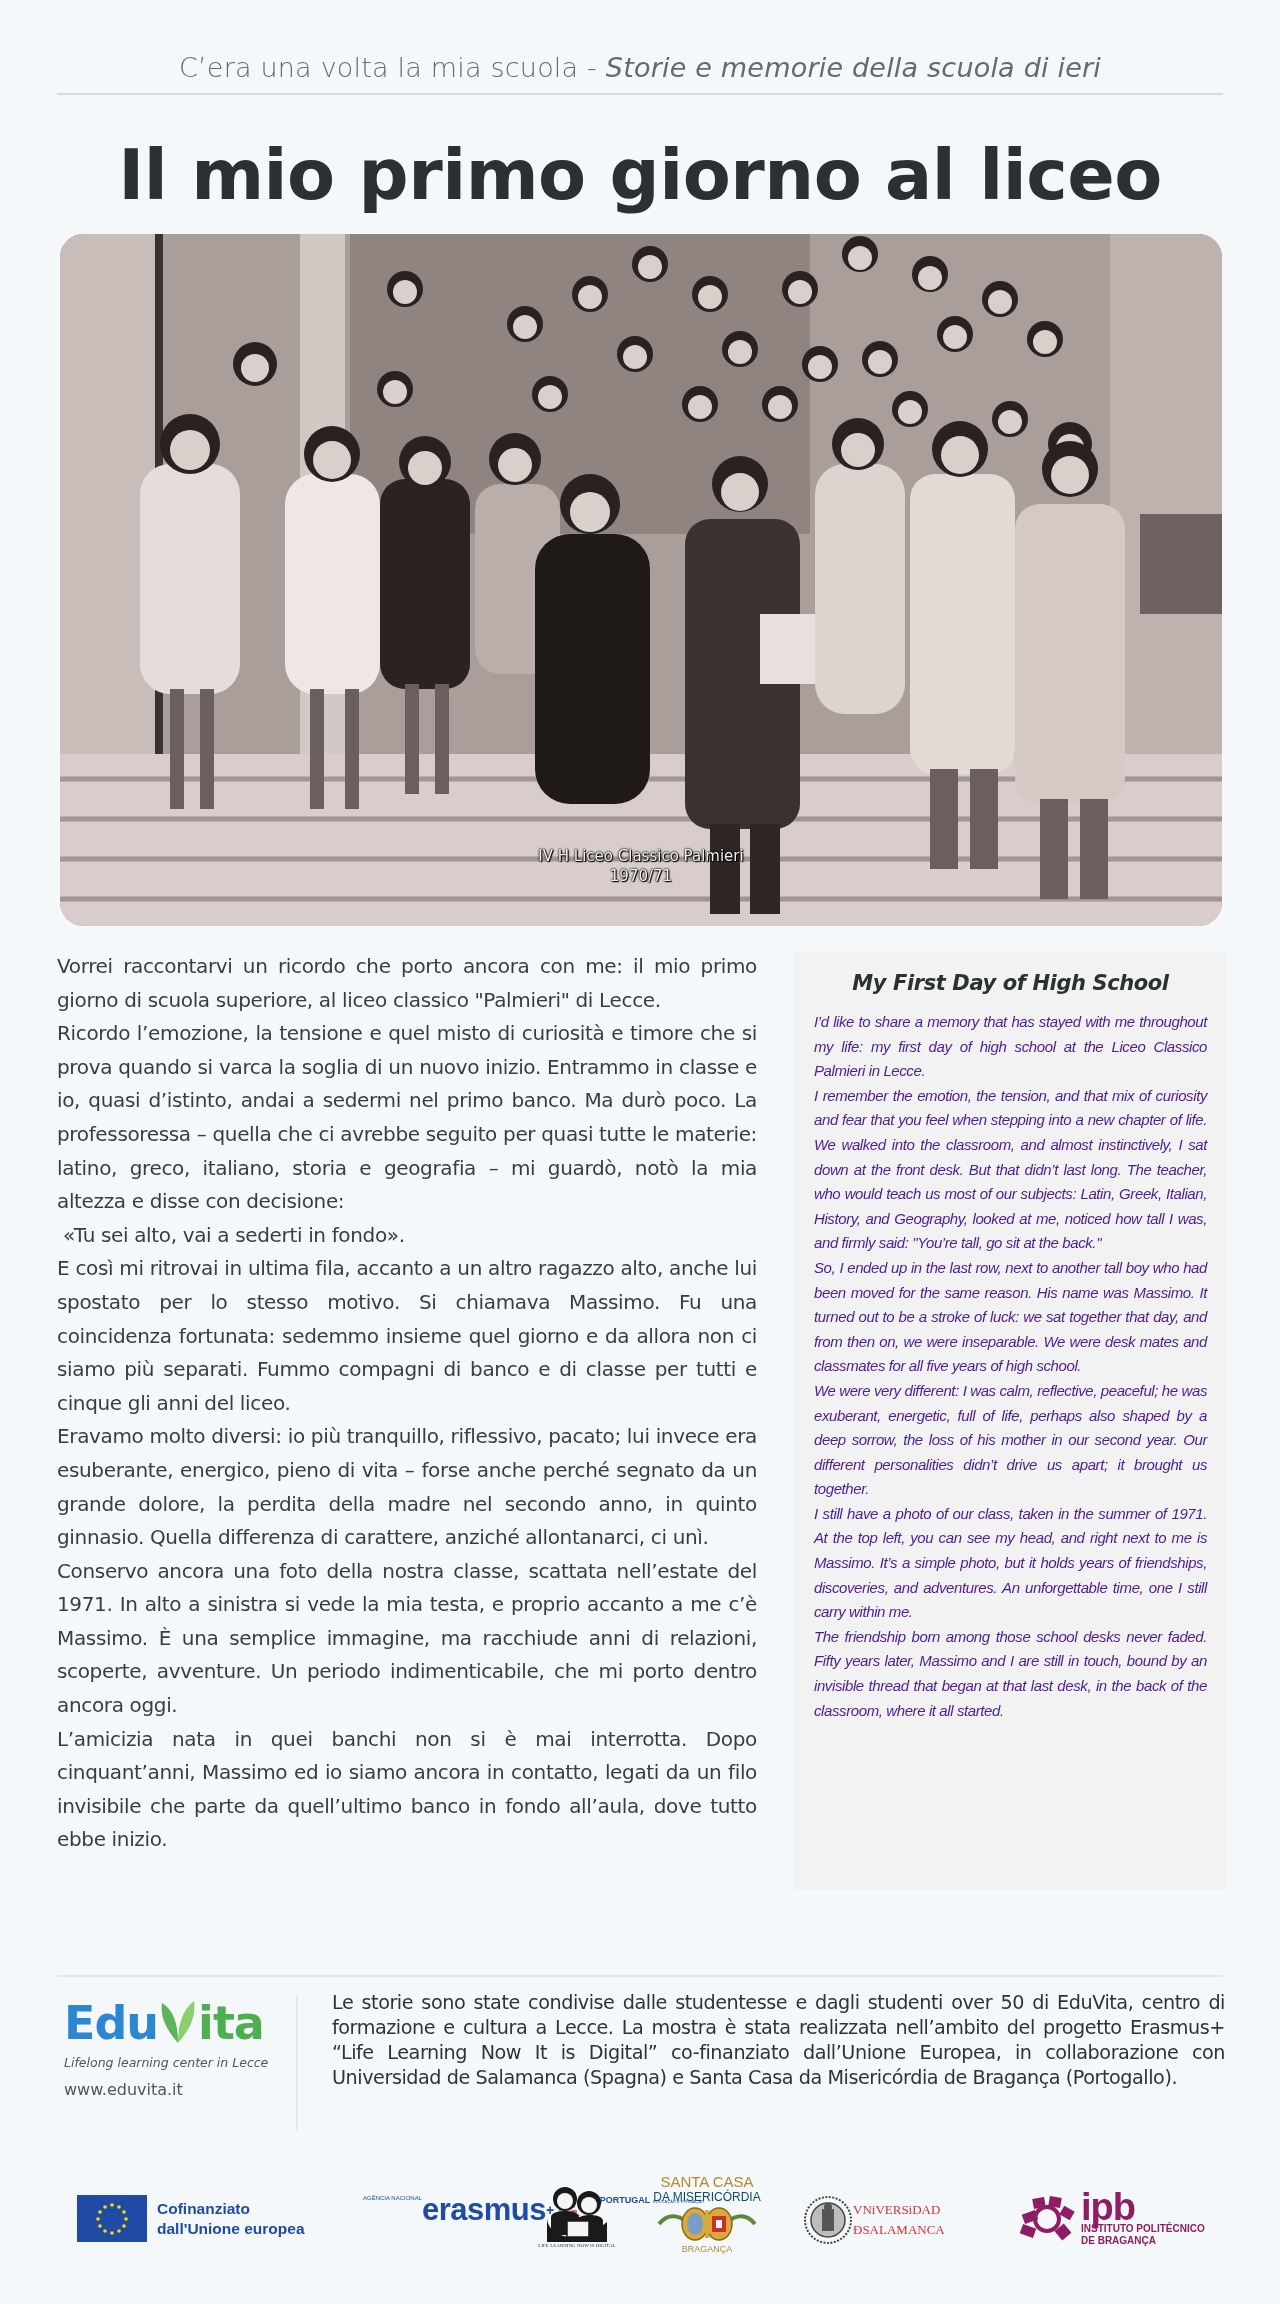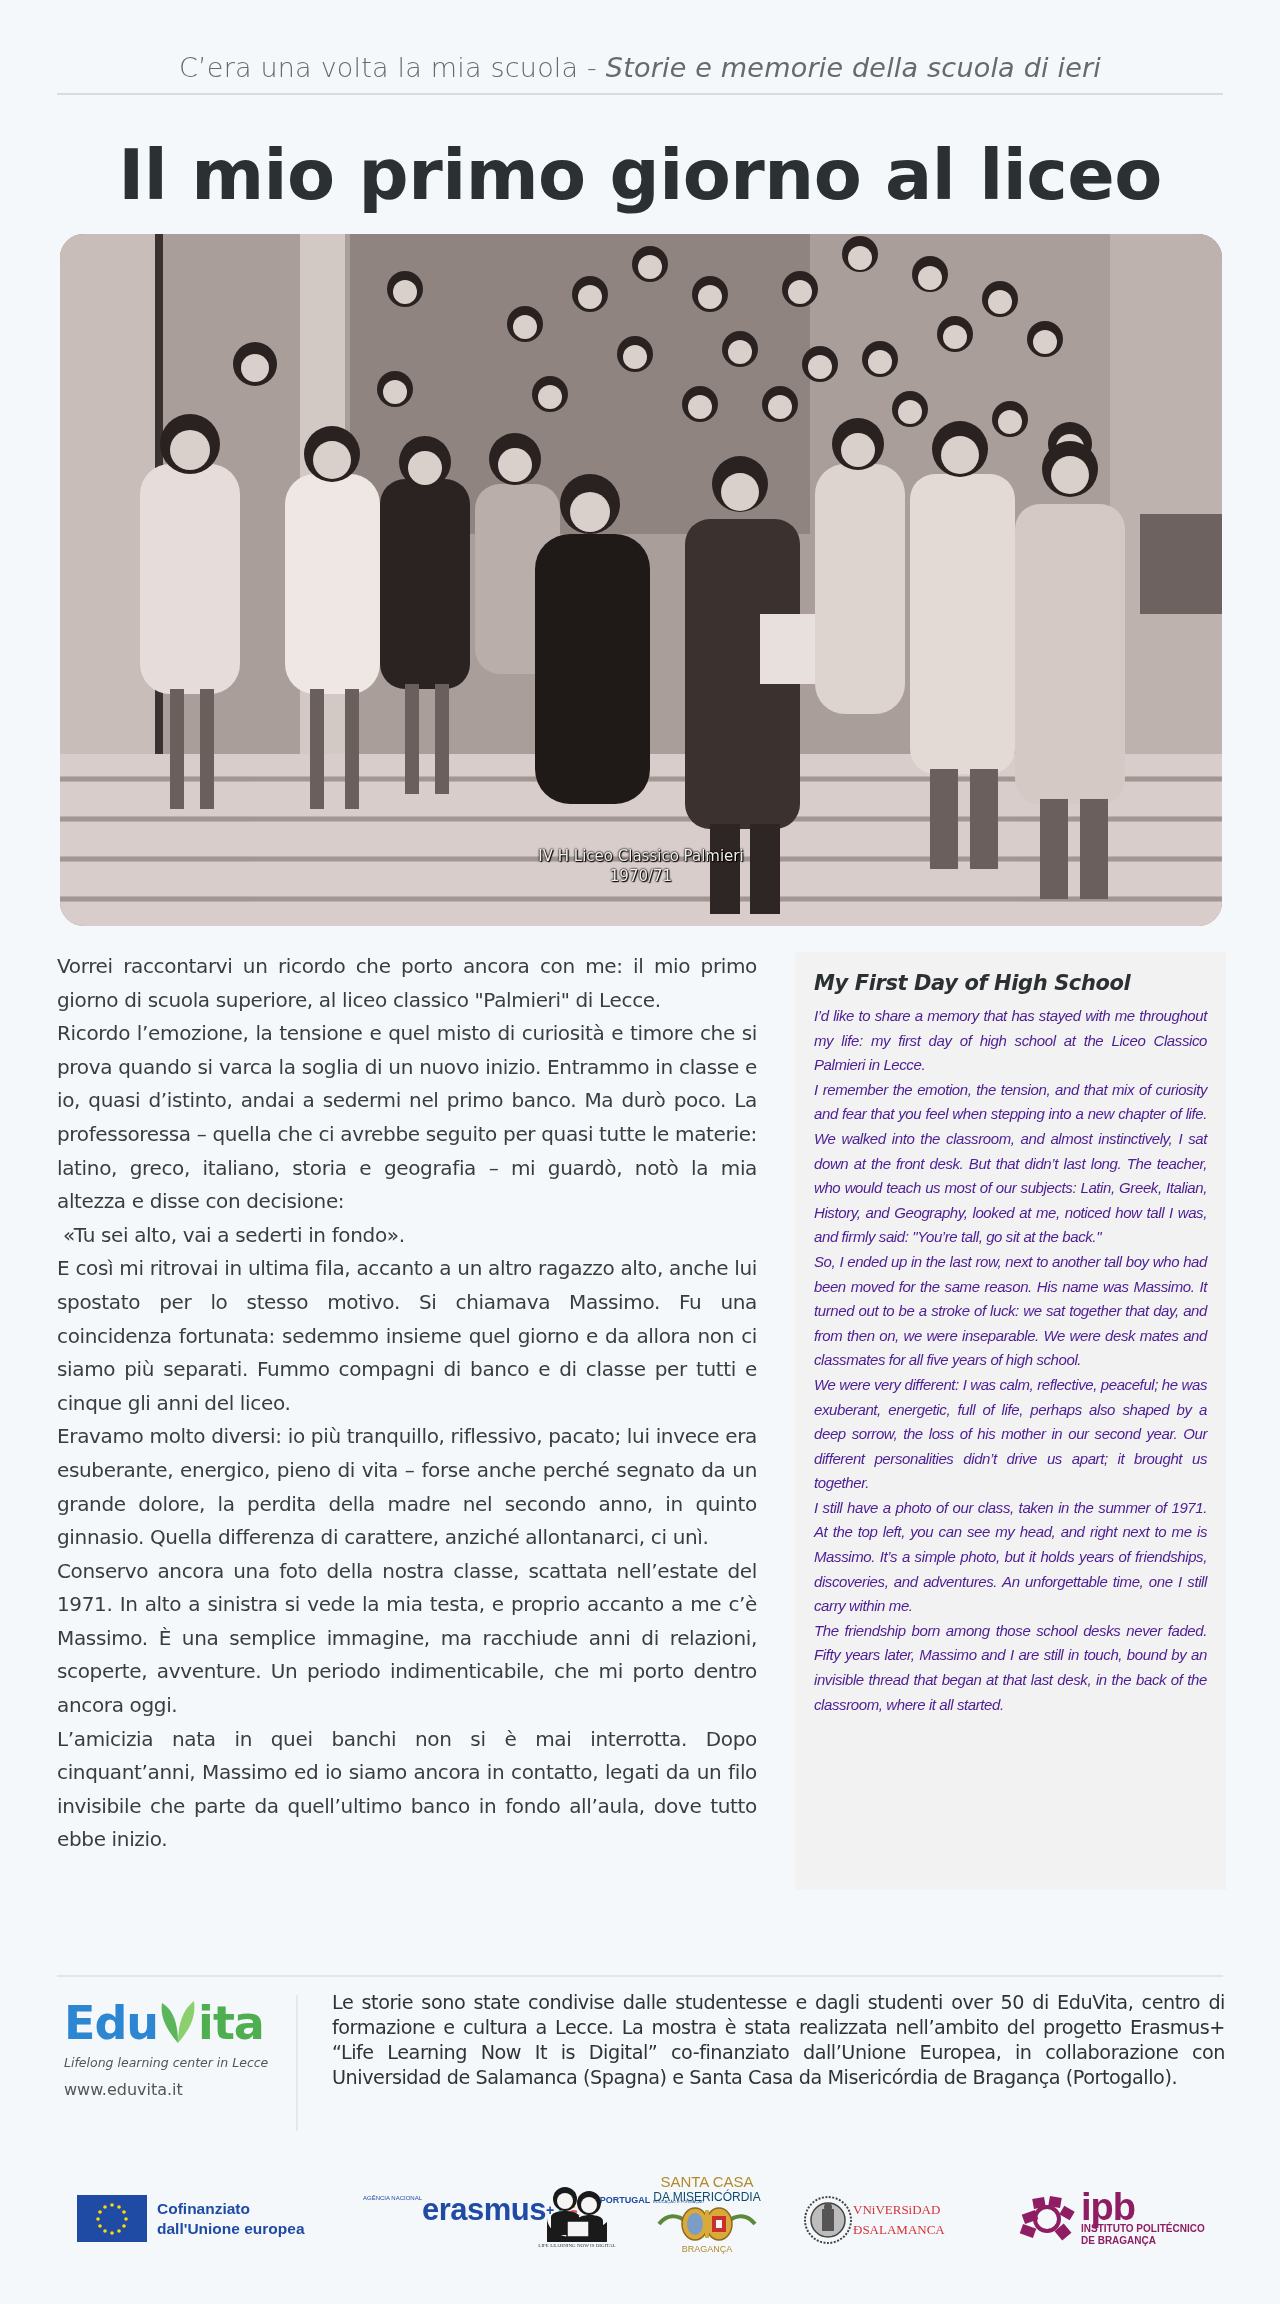--- a/index.html
+++ b/index.html
@@ -38,21 +38,21 @@
     color: #3a3d3f; text-align: justify; letter-spacing: -0.35px;
   }
   .story p { margin: 0; }
 
   .aside {
     position: absolute; left: 795px; top: 952px; width: 431px; height: 938px;
     background: #f2f2f2; padding: 14px 19px 20px 19px;
   }
   .aside h2 {
     font-family: "DejaVu Sans", sans-serif; font-weight: 700; font-style: italic;
-    font-size: 21px; color: #2b3133; line-height: 34px; margin-bottom: 4px; letter-spacing: -0.4px;
+    font-size: 21px; color: #2b3133; line-height: 34px; margin-bottom: 10px; letter-spacing: -0.4px; text-align: center;
   }
   .aside p {
     font-family: Liberation Sans, sans-serif; font-style: italic; font-size: 15px;
     line-height: 24.6px; color: #4c1d95; text-align: justify; letter-spacing: -0.4px;
   }
 
   .footer-rule { position: absolute; left: 57px; width: 1166px; top: 1975px; height: 2px; background: #e3e6e8; }
 
   .edu {
     position: absolute; left: 64px; top: 1995px; width: 230px; height: 140px; 

